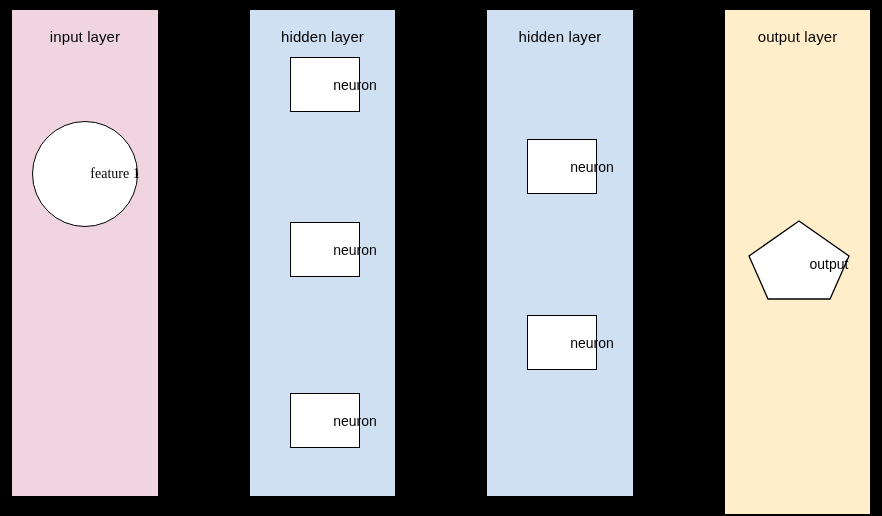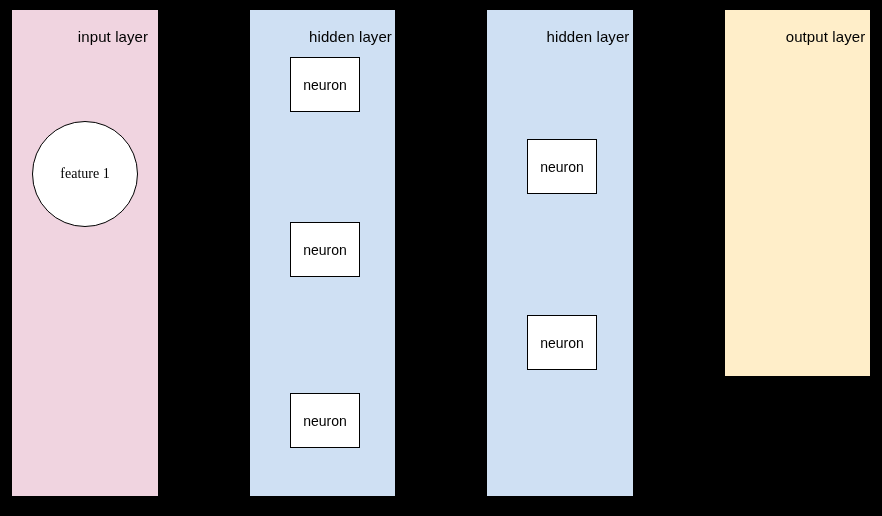--- a/index.html
+++ b/index.html
@@ -22,38 +22,38 @@
   .layer-title {
     position: absolute;
     top: 18px;
     left: 0;
     width: 100%;
     text-align: center;
     font-size: 15px;
     color: #000000;
     line-height: 18px;
     letter-spacing: 0.1px;
-    padding-left: 28px;
   }
   #svg-edges {
     position: absolute;
     top: 0;
     left: 0;
     width: 882px;
     height: 516px;
     pointer-events: none;
   }
   .node-label {
     position: absolute;
     left: 0;
     width: 100%;
     text-align: center;
     font-size: 14px;
     color: #000000;
     pointer-events: none;
+    padding-left: 30px;
   }
   .neuron-box {
     position: absolute;
     background: #ffffff;
     border: 1.2px solid #000000;
     box-sizing: border-box;
   }
   .neuron-box .node-label {
     top: 50%;
     transform: translateY(-50%);
@@ -150,18 +150,24 @@
   </div>
 
   <div class="neuron-box" style="left:527px; top:139px; width:70px; height:55px;">
     <div class="node-label">neuron</div>
   </div>
 
   <div class="neuron-box" style="left:527px; top:315px; width:70px; height:55px;">
     <div class="node-label">neuron</div>
   </div>
 
-  <div class="layer-panel" style="left:725px; top:10px; width:145px; height:366px; background:#ffeec9;">
+  <div class="layer-panel" style="left:725px; top:10px; width:145px; height:504px; background:#ffeec9;">
     <div class="layer-title">output layer</div>
   </div>
 
+  <div class="pentagon-wrap" style="left:748px; top:220px; width:102px; height:80px;">
+    <svg width="102" height="80" viewBox="0 0 102 80" xmlns="http://www.w3.org/2000/svg">
+      <polygon points="51,1 101,36 82,79 20,79 1,36" fill="#ffffff" stroke="#000000" stroke-width="1.3" stroke-linejoin="miter"></polygon>
+    </svg>
+    <div class="node-label">output</div>
+  </div>
 
 </div>
 
 </body></html>

